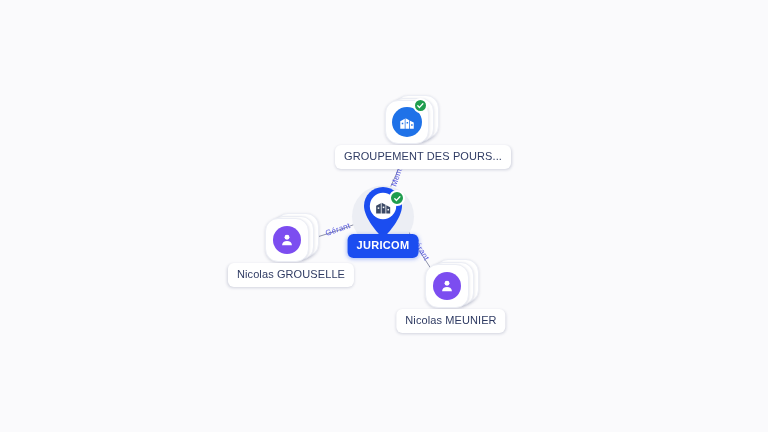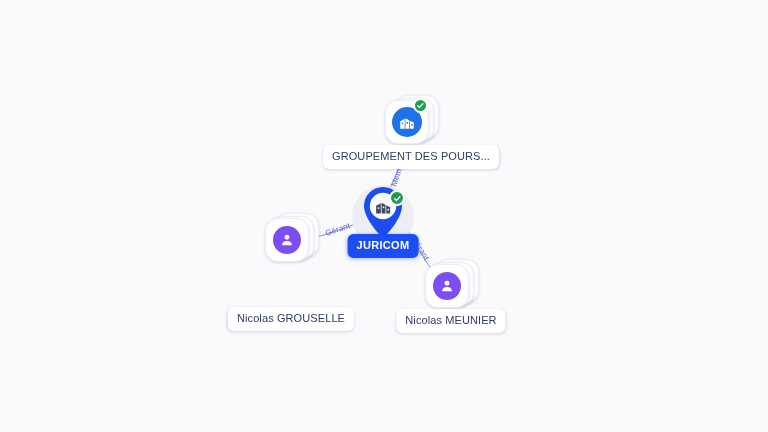--- a/index.html
+++ b/index.html
@@ -190,21 +190,21 @@
             <rect x="17.5" y="15" width="2" height="2" fill="#1f72e8"></rect>
           </svg>
         </div>
         <div class="badge-check" style="left:27px; top:-3px;">
           <svg width="9" height="9" viewBox="0 0 16 16" fill="none">
             <path d="M3.2 8.4l3 3 6-6.6" stroke="#ffffff" stroke-width="2.4" stroke-linecap="round" stroke-linejoin="round"></path>
           </svg>
         </div>
       </div>
     </div>
-    <div class="node-label" style="left:0px; top:24px;">GROUPEMENT DES POURS...</div>
+    <div class="node-label" style="left:12px; top:24px;">GROUPEMENT DES POURS...</div>
   </div>
 
   <div class="node" style="left:383px; top:214px;">
     <div class="pin-halo"></div>
     <div class="pin-wrap">
       <svg width="46" height="58" viewBox="0 0 46 58">
         <path d="M23 2C12.5 2 4 10.4 4 20.8c0 12.6 14.6 28.1 17.6 31.2
                  a2 2 0 0 0 2.8 0C27.4 48.9 42 33.4 42 20.8 42 10.4 33.5 2 23 2z" fill="#1b4df0"></path>
         <circle cx="23" cy="21" r="13.2" fill="#ffffff"></circle>
         <g transform="translate(13.8,12.2) scale(0.78)" fill="#3c4a66">
@@ -229,21 +229,21 @@
       <div class="card c2"></div>
       <div class="card c1">
         <div class="avatar-circle">
           <svg width="16" height="16" viewBox="0 0 24 24" fill="#ffffff">
             <circle cx="12" cy="8" r="3.7"></circle>
             <path d="M4.6 20c0-4.1 3.3-6.4 7.4-6.4s7.4 2.3 7.4 6.4z"></path>
           </svg>
         </div>
       </div>
     </div>
-    <div class="node-label" style="left:0px; top:24px;margin-top:44px;">Nicolas GROUSELLE</div>
+    <div class="node-label" style="left:0px; top:24px;">Nicolas GROUSELLE</div>
   </div>
 
   <div class="node" style="left:451px; top:285px;">
     <div class="node-stack" style="left:0; top:0; width:52px; height:42px;">
       <div class="card c3"></div>
       <div class="card c2"></div>
       <div class="card c1">
         <div class="avatar-circle">
           <svg width="16" height="16" viewBox="0 0 24 24" fill="#ffffff">
             <circle cx="12" cy="8" r="3.7"></circle>

